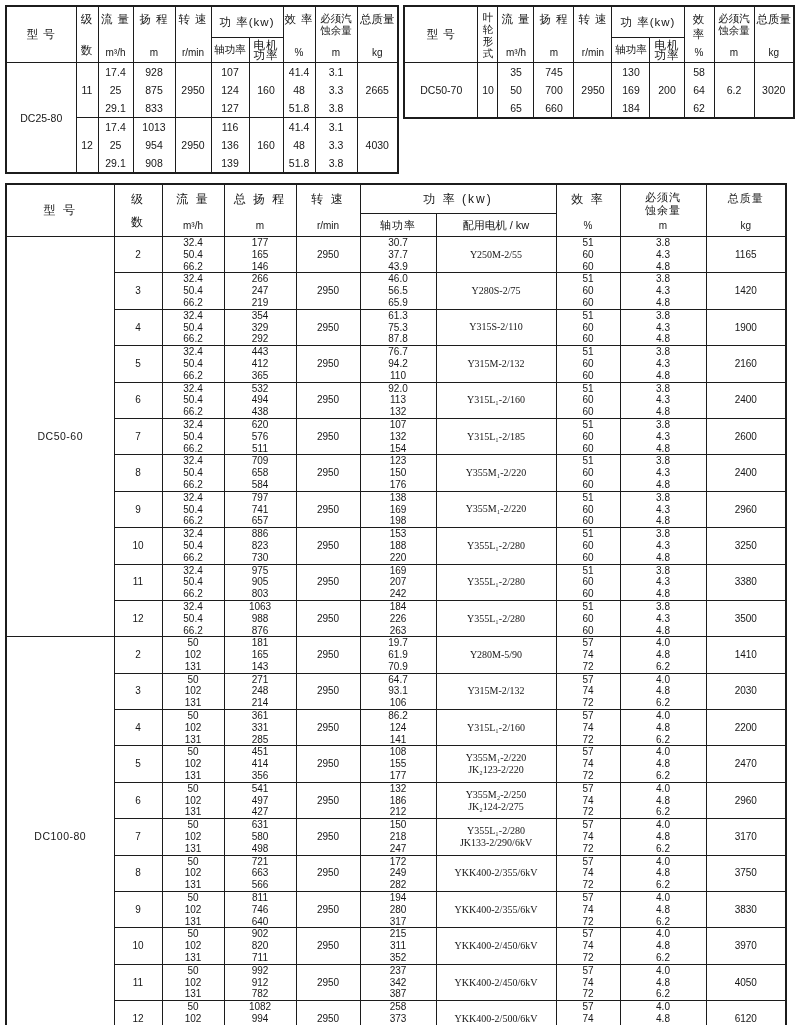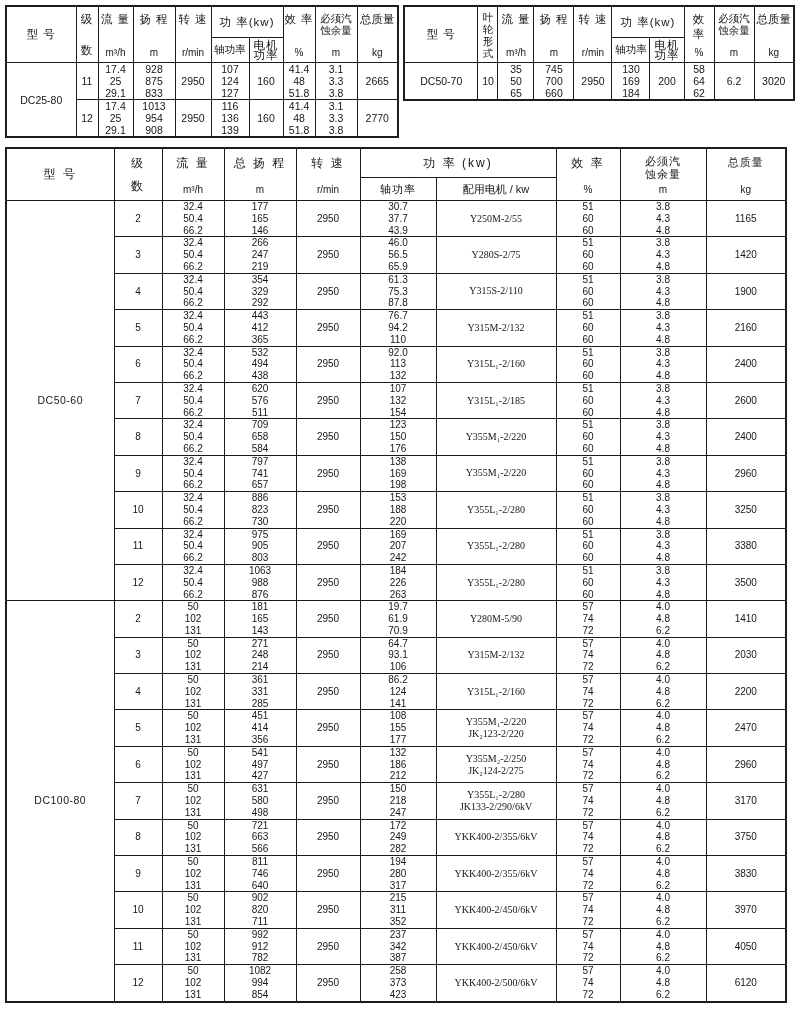--- a/index.html
+++ b/index.html
@@ -17,21 +17,21 @@
     text-align:center;
     vertical-align:middle;
     font-weight:normal;
     white-space:pre-line;
     overflow:hidden;
   }
   
   .top-tables{display:flex;justify-content:space-between;align-items:flex-start;}
   .top-tables table{border:2px solid #1c1c1c;}
   .tt th{font-size:11.5px;letter-spacing:1px;}
-  .tt td{font-size:10.5px;line-height:12px;letter-spacing:0;margin-top:36px;}
+  .tt td{font-size:10.5px;line-height:18px;letter-spacing:0;margin-top:36px;}
   .tt .h1 th{height:30px;}
   .tt .h2 th{height:24px;}
   .hstack{display:flex;flex-direction:column;justify-content:space-between;align-items:center;height:52px;padding:3px 0;box-sizing:border-box;}
   .hstack .unit{font-size:10px;letter-spacing:0;}
   .vmid{display:flex;align-items:center;justify-content:center;height:100%;}
   .small2{font-size:9.5px;line-height:10px;letter-spacing:0;}
   .impeller{font-size:10.5px;line-height:12px;letter-spacing:0;}
   
   .main-wrap{margin-top:9px;}
   .main-wrap table{border:2px solid #1c1c1c;}
@@ -118,21 +118,21 @@
             <td class="cell-shaft">116
 136
 139</td>
             <td class="cell-motor motor">160</td>
             <td class="cell-eff">41.4
 48
 51.8</td>
             <td class="cell-npsh">3.1
 3.3
 3.8</td>
-            <td class="cell-mass">2770</td>
+            <td class="cell-mass">4030</td>
           </tr>
         </tbody>
     </table>
 
     <table class="tt" style="width:390px">
       <colgroup>
         <col style="width:74px">
           <col style="width:20px">
           <col style="width:36px">
           <col style="width:40px">

